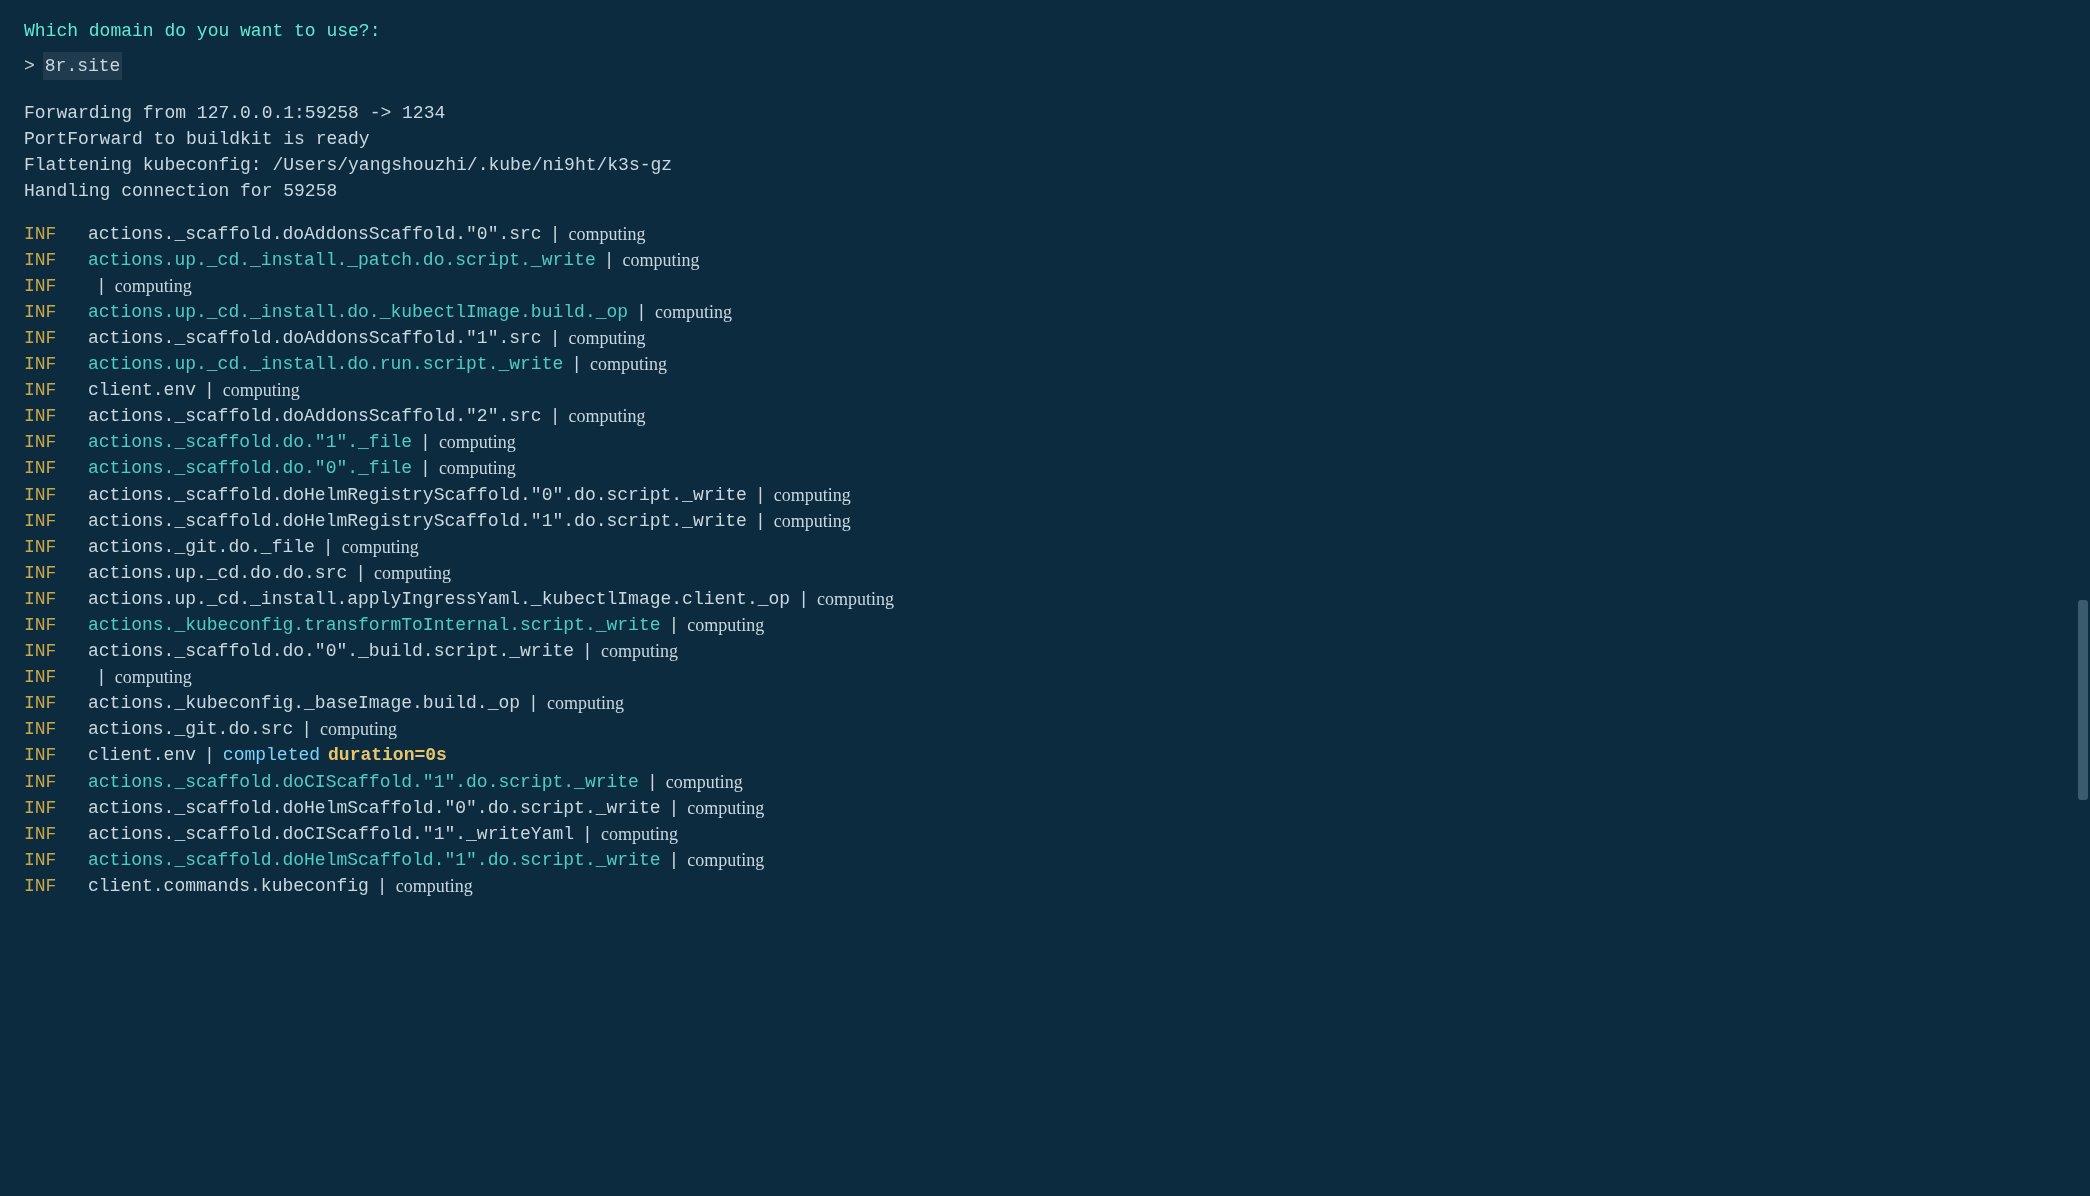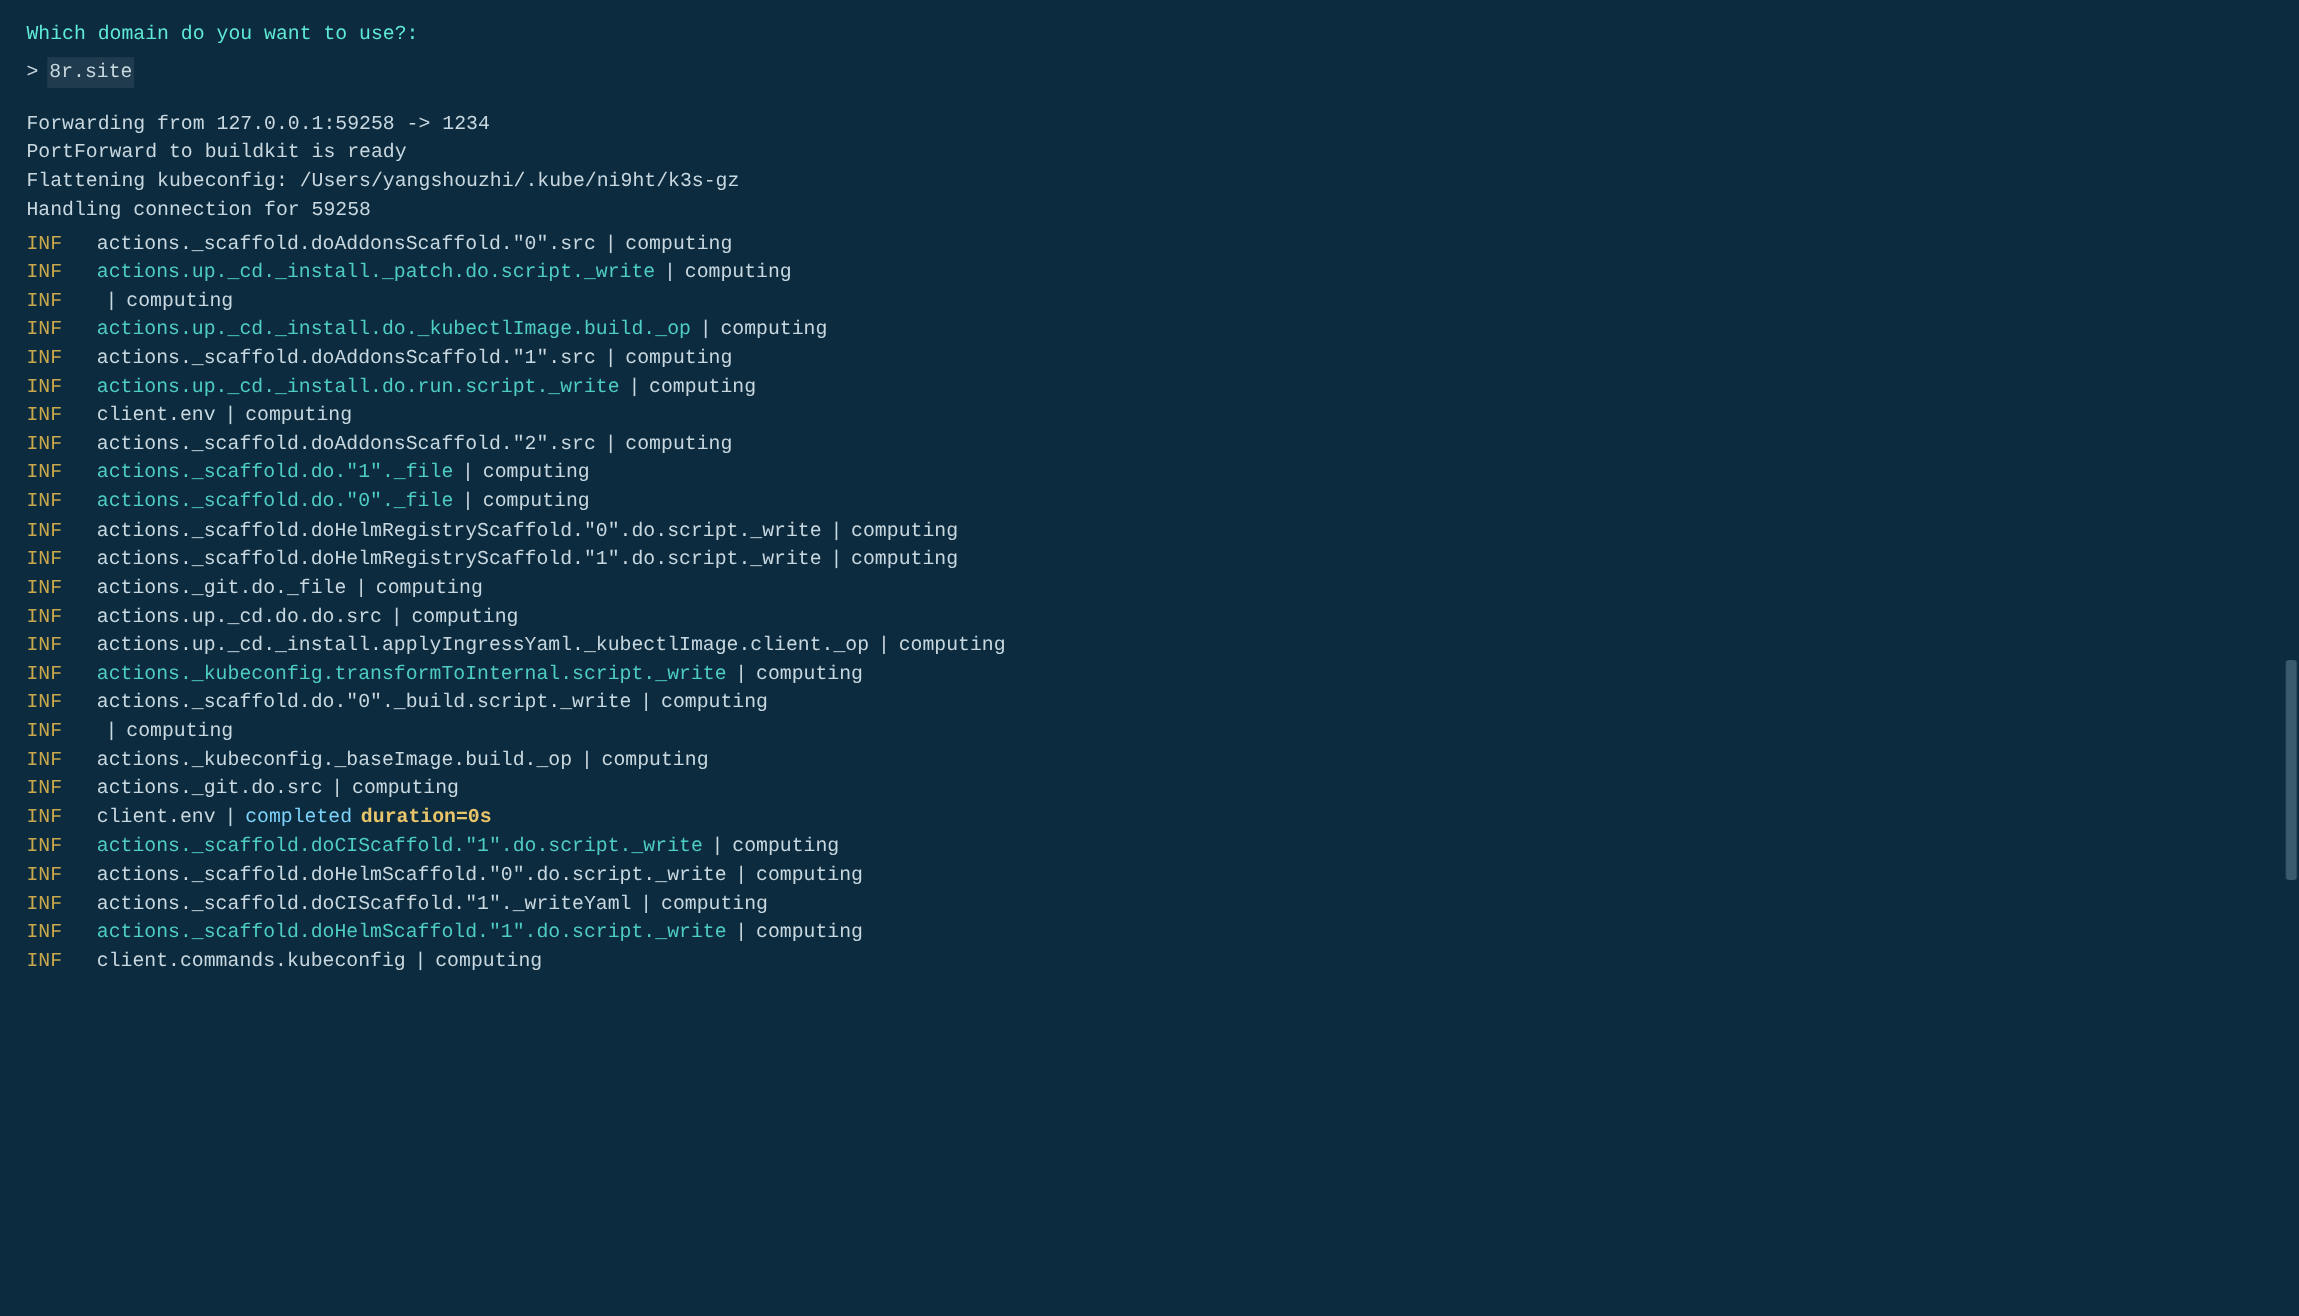--- a/index.html
+++ b/index.html
@@ -40,21 +40,21 @@
       color: #c8d8e0;
       background: rgba(255,255,255,0.08);
       border: none;
       outline: none;
       font-family: inherit;
       font-size: inherit;
       padding: 1px 2px;
     }
 
     .status-lines {
-      margin-bottom: 4px;
+      margin-bottom: 16px;
     }
 
     .status-line {
       color: #c8d8e0;
     }
 
     .log-line {
       display: flex;
       align-items: flex-start;
       padding: 0;
@@ -74,20 +74,21 @@
       color: #c8d8e0;
     }
 
     .log-pipe {
       color: #c8d8e0;
       margin: 0 8px;
     }
 
     .log-computing {
       color: #c8d8e0;
+      font-family: Liberation Serif, serif;
     }
 
     .log-completed {
       color: #7dd3fc;
     }
 
     .log-duration {
       color: #e8c56a;
       font-weight: bold;
       margin-left: 8px;

